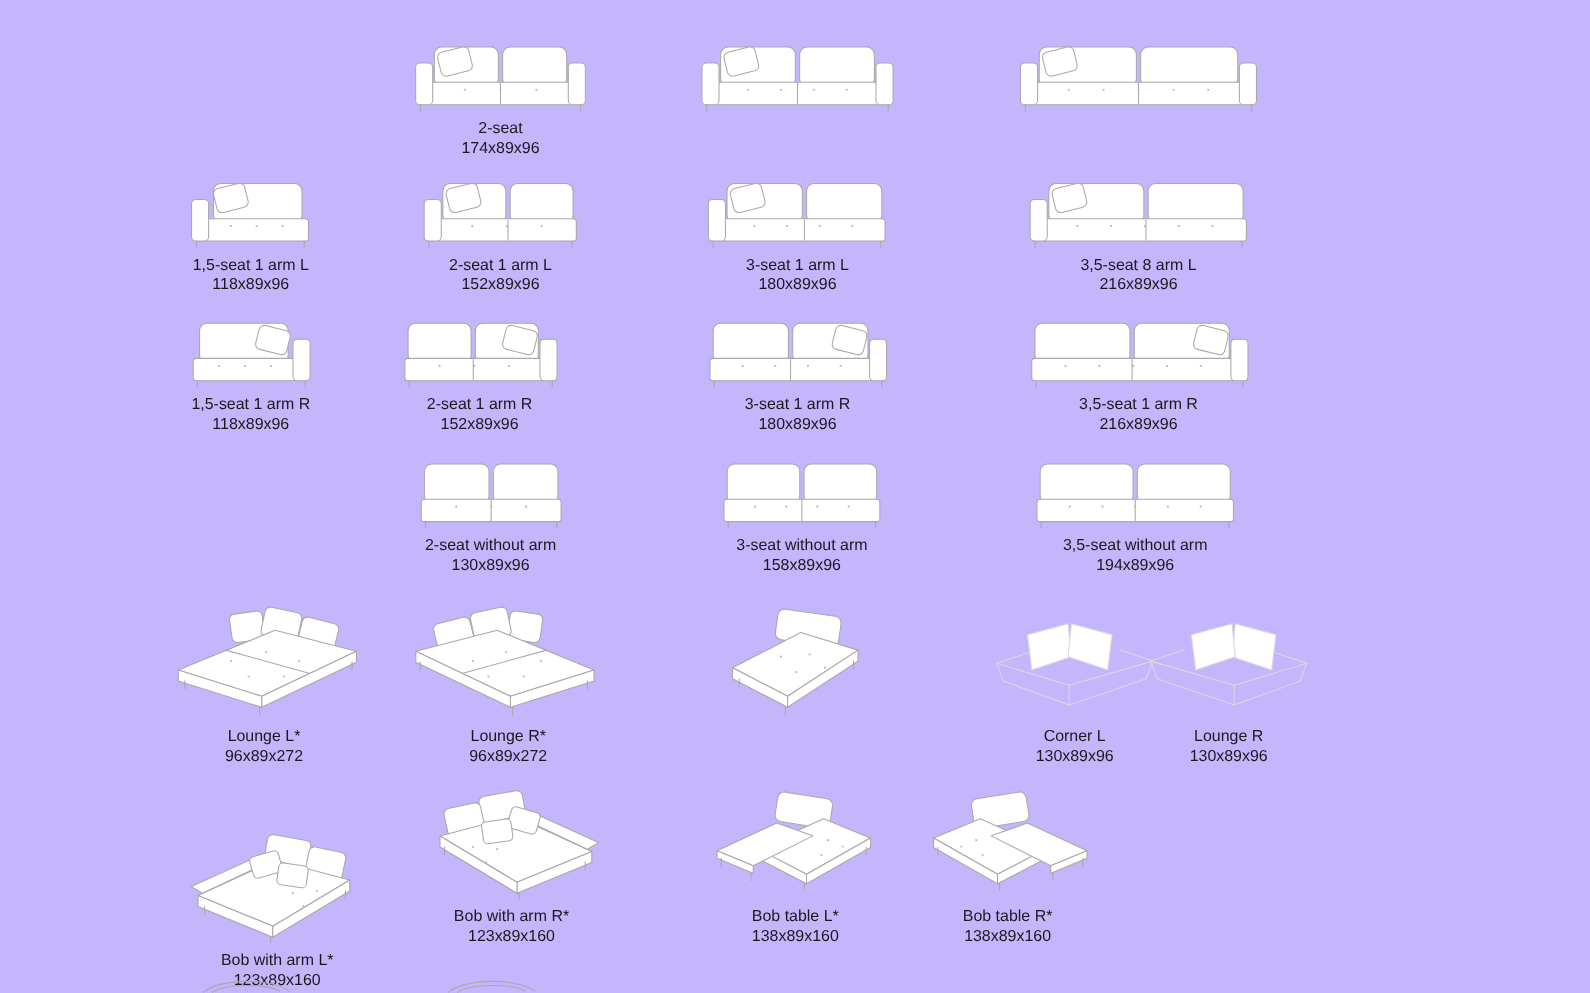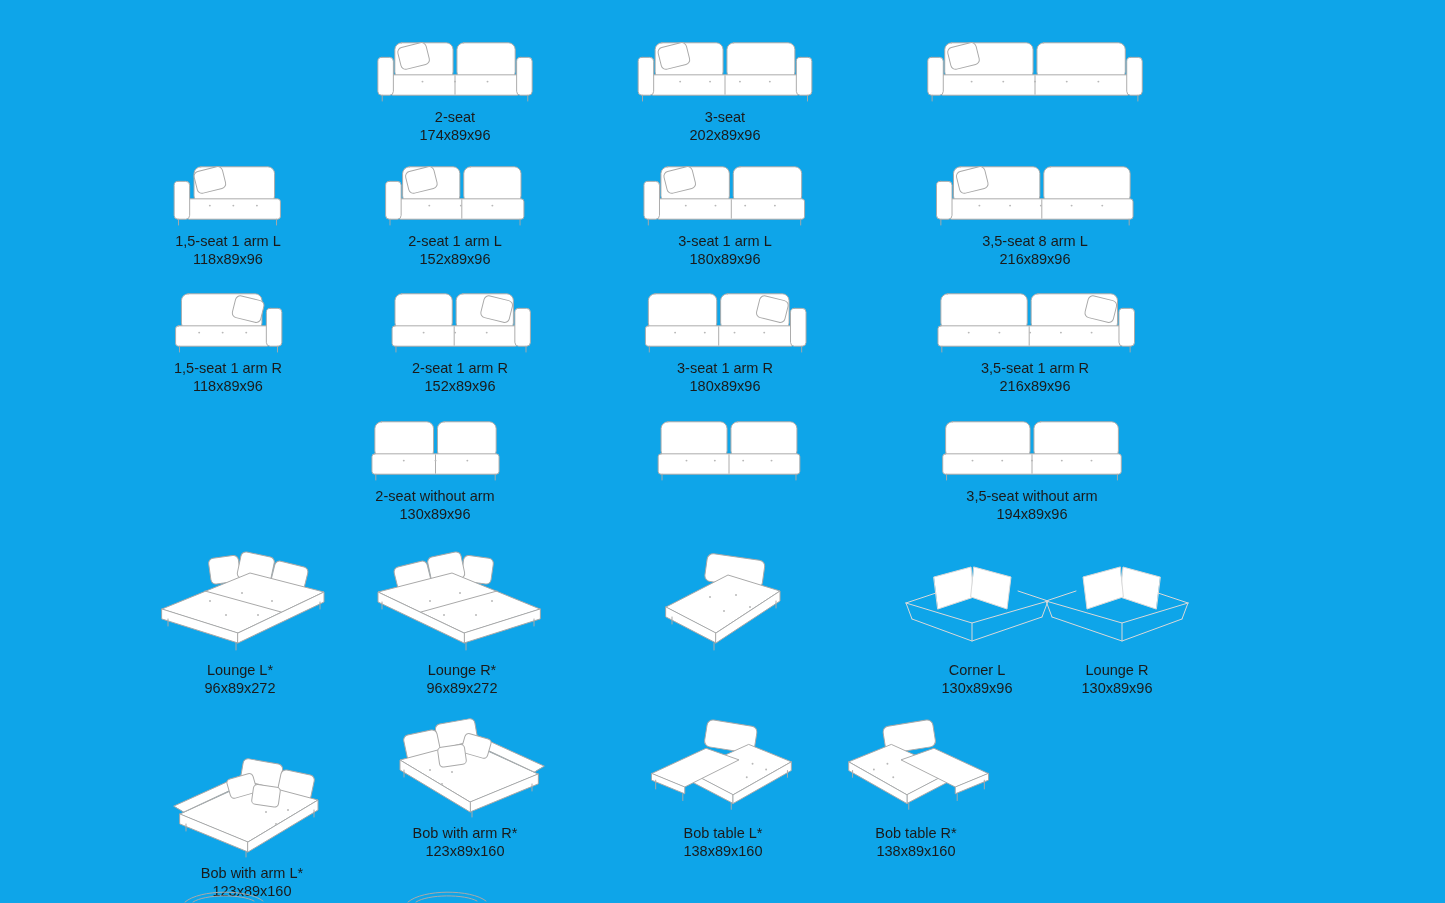--- a/index.html
+++ b/index.html
@@ -1,20 +1,20 @@
 <!DOCTYPE html>
 <html><head>
 <meta charset="utf-8">
 <style>
   * { margin:0; padding:0; box-sizing:border-box; }
   html,body { background:#ffffff; }
   body { font-family:"Liberation Sans", sans-serif; }
   #canvas {
     position:relative; width:1445px; height:903px;
-    background:#0ea5e9; overflow:hidden; margin:0 auto;
+    background:#c4b5fd; overflow:hidden; margin:0 auto;
   }
   .cell { position:absolute; text-align:center; }
   .art { margin:0 auto; }
   .art svg { display:block; width:100%; height:100%; }
   .art svg rect, .art svg polygon, .art svg path {
     fill:#ffffff; stroke:#a9a9a9; stroke-width:1;
     stroke-linejoin:round; stroke-linecap:round;
   }
   .art svg line, .art svg polyline, .art svg .o {
     fill:none; stroke:#a9a9a9; stroke-width:1;
@@ -67,24 +67,20 @@
             <rect x="0" y="0" width="30" height="23" rx="5"></rect>
           </g>
           <line x1="5" y1="61" x2="5" y2="67"></line>
           <line x1="175" y1="61" x2="175" y2="67"></line>
           <circle cx="43.8" cy="47" r="1"></circle>
           <circle cx="74.6" cy="47" r="1"></circle>
           <circle cx="105.4" cy="47" r="1"></circle>
           <circle cx="136.2" cy="47" r="1"></circle>
         </svg>
       </div>
-    <figcaption class="caption">
-      <div>3-seat</div>
-      <div>202x89x96</div>
-    </figcaption>
   </figure>
   <figure class="cell" style="left:920px;top:36px;width:230px">
     <div class="art" style="width:222px;height:66px">
         <svg viewBox="0 0 222 68" preserveAspectRatio="xMidYMax meet">
           <rect x="18" y="7" width="91" height="37" rx="7"></rect>
           <rect x="113" y="7" width="91" height="37" rx="7"></rect>
           <rect x="13" y="40" width="196" height="21" rx="3"></rect>
           <line x1="111" y1="41" x2="111" y2="60"></line>
           <rect x="0.5" y="22" width="16" height="39" rx="4"></rect>
           <rect x="205.5" y="22" width="16" height="39" rx="4"></rect>
@@ -210,21 +206,21 @@
           <circle cx="26.3" cy="47" r="1"></circle>
           <circle cx="50.5" cy="47" r="1"></circle>
           <circle cx="74.8" cy="47" r="1"></circle>
         </svg>
       </div>
     <figcaption class="caption">
       <div>1,5-seat 1 arm R</div>
       <div>118x89x96</div>
     </figcaption>
   </figure>
-  <figure class="cell" style="left:350px;top:287px;width:220px">
+  <figure class="cell" style="left:326px;top:287px;width:220px">
     <div class="art" style="width:145px;height:66px">
         <svg viewBox="0 0 145 68" preserveAspectRatio="xMidYMax meet">
           <rect x="5" y="7" width="59" height="37" rx="7"></rect>
           <rect x="68" y="7" width="59" height="37" rx="7"></rect>
           <rect x="2" y="40" width="130" height="21" rx="3"></rect>
           <line x1="66" y1="41" x2="66" y2="60"></line>
           <rect x="128.5" y="22" width="16" height="39" rx="4"></rect>
           <g transform="translate(98,8) rotate(14)">
             <rect x="0" y="0" width="30" height="23" rx="5"></rect>
           </g>
@@ -283,21 +279,21 @@
           <circle cx="128.7" cy="47" r="1"></circle>
           <circle cx="160.3" cy="47" r="1"></circle>
         </svg>
       </div>
     <figcaption class="caption">
       <div>3,5-seat 1 arm R</div>
       <div>216x89x96</div>
     </figcaption>
   </figure>
 
-  <figure class="cell" style="left:325px;top:415px;width:220px">
+  <figure class="cell" style="left:336px;top:415px;width:220px">
     <div class="art" style="width:135px;height:66px">
         <svg viewBox="0 0 135 68" preserveAspectRatio="xMidYMax meet">
           <rect x="5" y="7" width="60.5" height="37" rx="7"></rect>
           <rect x="69.5" y="7" width="60.5" height="37" rx="7"></rect>
           <rect x="2" y="40" width="131" height="21" rx="3"></rect>
           <line x1="67.5" y1="41" x2="67.5" y2="60"></line>
           <line x1="6" y1="61" x2="6" y2="67"></line>
           <line x1="129" y1="61" x2="129" y2="67"></line>
           <circle cx="34.8" cy="47" r="1"></circle>
           <circle cx="67.5" cy="47" r="1"></circle>
@@ -317,20 +313,24 @@
           <rect x="2" y="40" width="146" height="21" rx="3"></rect>
           <line x1="75" y1="41" x2="75" y2="60"></line>
           <line x1="6" y1="61" x2="6" y2="67"></line>
           <line x1="144" y1="61" x2="144" y2="67"></line>
           <circle cx="31.2" cy="47" r="1"></circle>
           <circle cx="60.4" cy="47" r="1"></circle>
           <circle cx="89.6" cy="47" r="1"></circle>
           <circle cx="118.8" cy="47" r="1"></circle>
         </svg>
       </div>
+    <figcaption class="caption">
+      <div>3-seat without arm</div>
+      <div>158x89x96</div>
+    </figcaption>
   </figure>
   <figure class="cell" style="left:922px;top:415px;width:220px">
     <div class="art" style="width:188px;height:66px">
         <svg viewBox="0 0 188 68" preserveAspectRatio="xMidYMax meet">
           <rect x="5" y="7" width="87" height="37" rx="7"></rect>
           <rect x="96" y="7" width="87" height="37" rx="7"></rect>
           <rect x="2" y="40" width="184" height="21" rx="3"></rect>
           <line x1="94" y1="41" x2="94" y2="60"></line>
           <line x1="6" y1="61" x2="6" y2="67"></line>
           <line x1="182" y1="61" x2="182" y2="67"></line>

